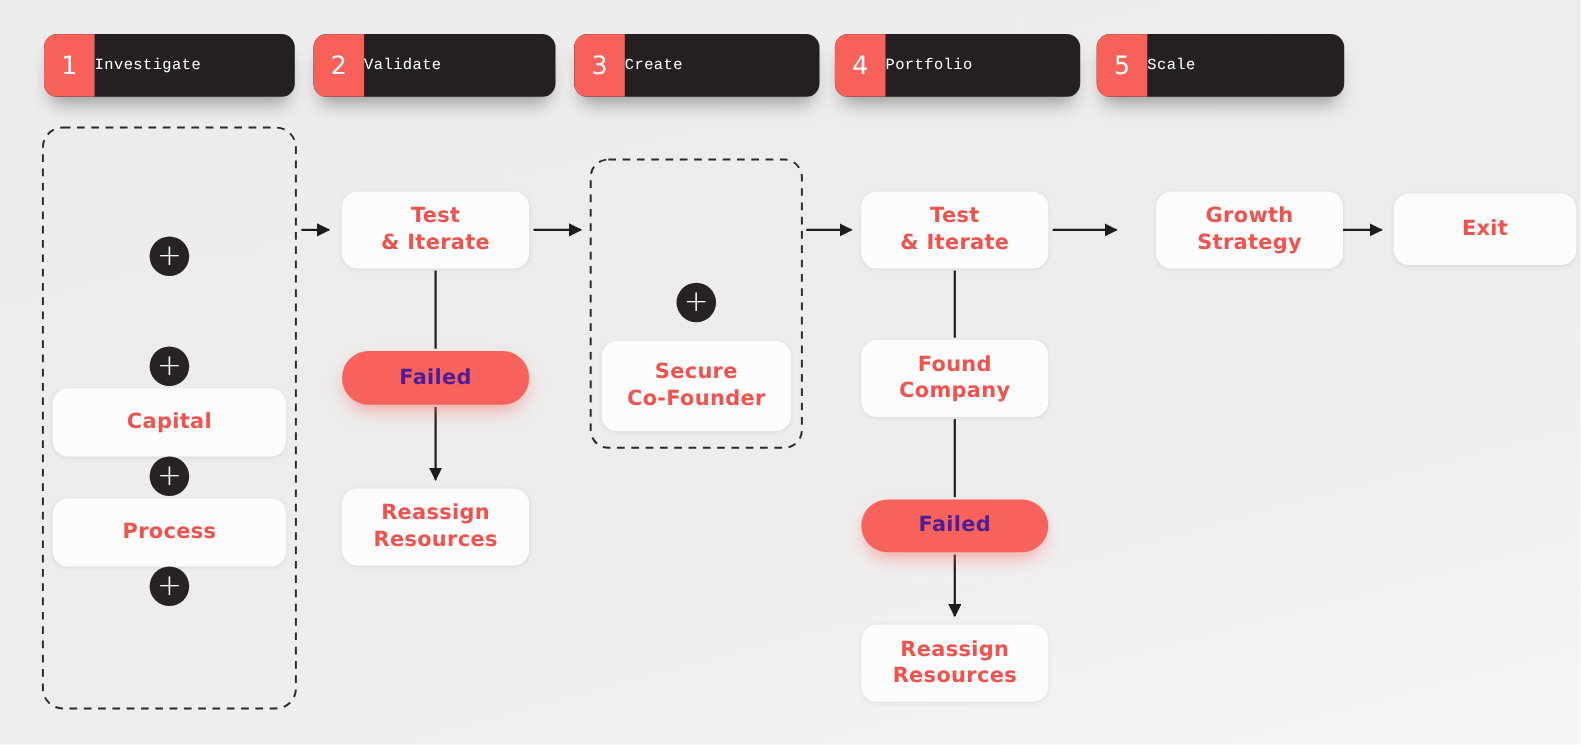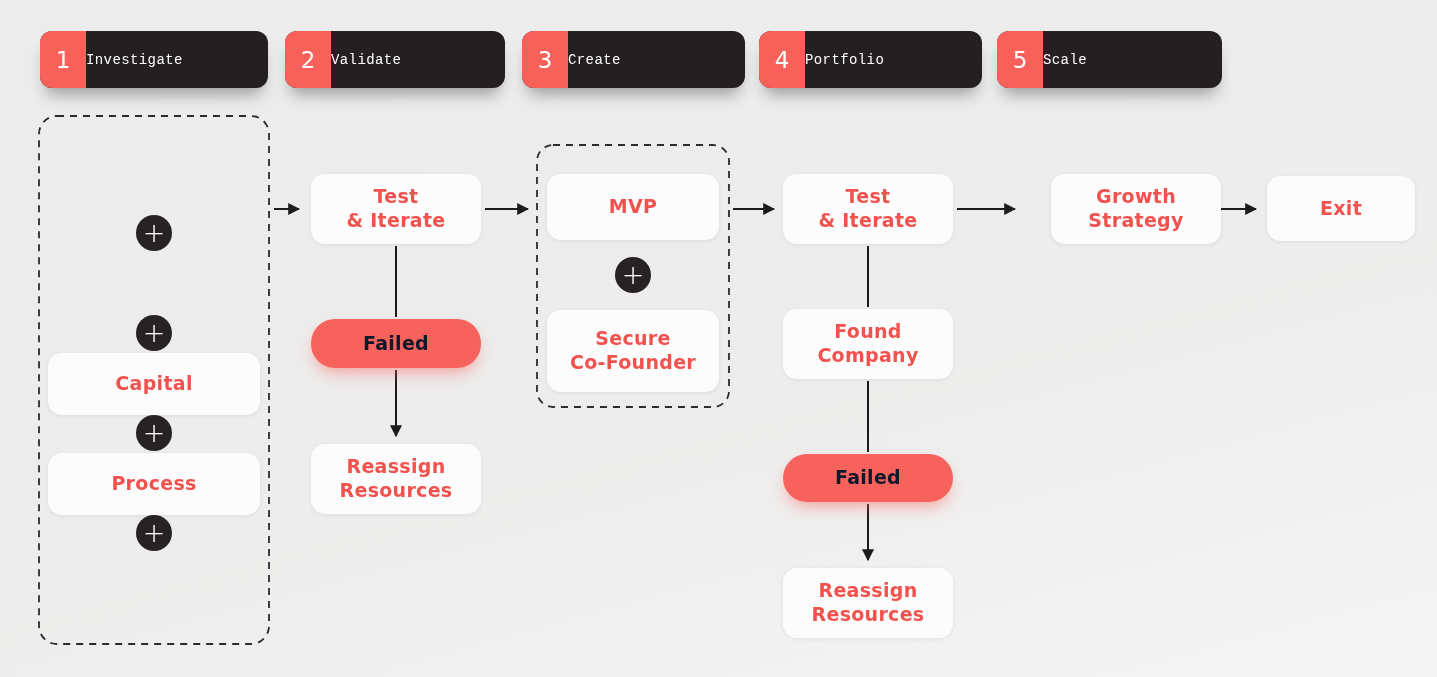--- a/index.html
+++ b/index.html
@@ -68,21 +68,21 @@
     line-height: 1.25;
     display: flex;
     align-items: center;
     justify-content: center;
     text-align: center;
     white-space: pre-line;
     box-shadow: 0 1px 4px rgba(0,0,0,0.07);
   }
   .card.failed {
     background: #f8625c;
-    color: #0f172a;
+    color: #4c1d95;
     border-radius: 24px;
     box-shadow: 0 8px 16px -4px rgba(248,98,92,0.55);
   }
   .plus-circle {
     position: absolute;
     width: 36px;
     height: 36px;
     border-radius: 50%;
     background: #272324;
     color: #ffffff;
@@ -152,30 +152,29 @@
   <div class="plus-circle" style="left:136px;top:415px">+</div>
   <div class="card" style="left:48px;top:453px;width:212px;height:62px">Process</div>
   <div class="plus-circle" style="left:136px;top:515px">+</div>
 
   <div class="card" style="left:311px;top:174px;width:170px;height:70px">Test
 &amp; Iterate</div>
   <div class="card failed" style="left:311px;top:319px;width:170px;height:49px">Failed</div>
   <div class="card" style="left:311px;top:444px;width:170px;height:70px">Reassign
 Resources</div>
 
-  <div class="card" style="left:547px;top:174px;width:172px;height:66px">MVP</div>
   <div class="plus-circle" style="left:615px;top:257px">+</div>
   <div class="card" style="left:547px;top:310px;width:172px;height:82px">Secure
 Co-Founder</div>
 
   <div class="card" style="left:783px;top:174px;width:170px;height:70px">Test
 &amp; Iterate</div>
   <div class="card" style="left:783px;top:309px;width:170px;height:70px">Found
 Company</div>
   <div class="card failed" style="left:783px;top:454px;width:170px;height:48px">Failed</div>
   <div class="card" style="left:783px;top:568px;width:170px;height:70px">Reassign
 Resources</div>
 
   <div class="card" style="left:1051px;top:174px;width:170px;height:70px">Growth
 Strategy</div>
-  <div class="card" style="left:1267px;top:176px;width:148px;height:65px">Exit</div>
+  <div class="card" style="left:1267px;top:176px;width:166px;height:65px">Exit</div>
 
 </div>
 
 </body></html>

